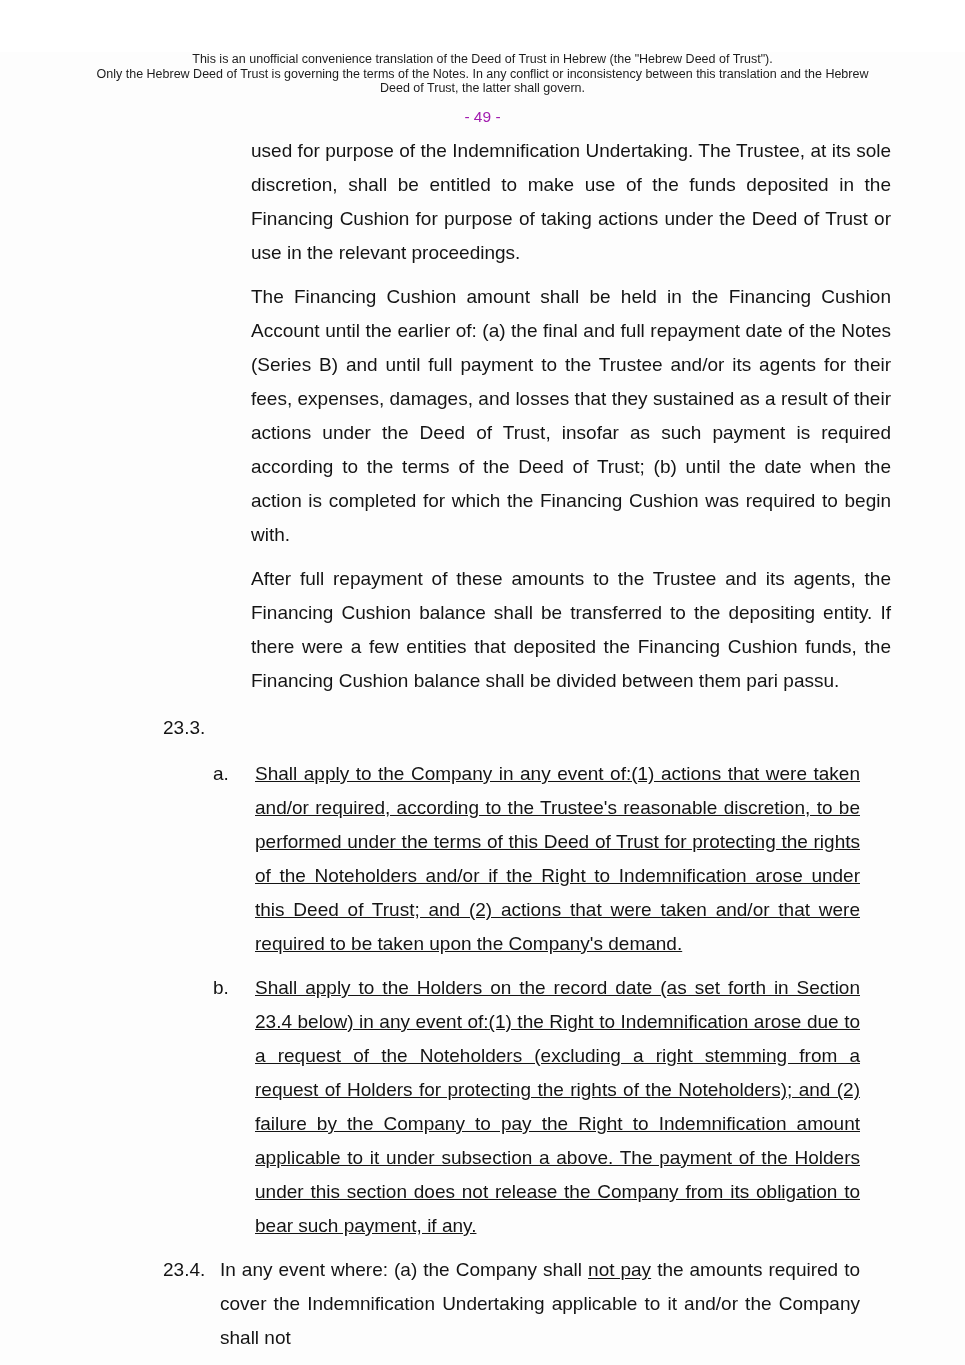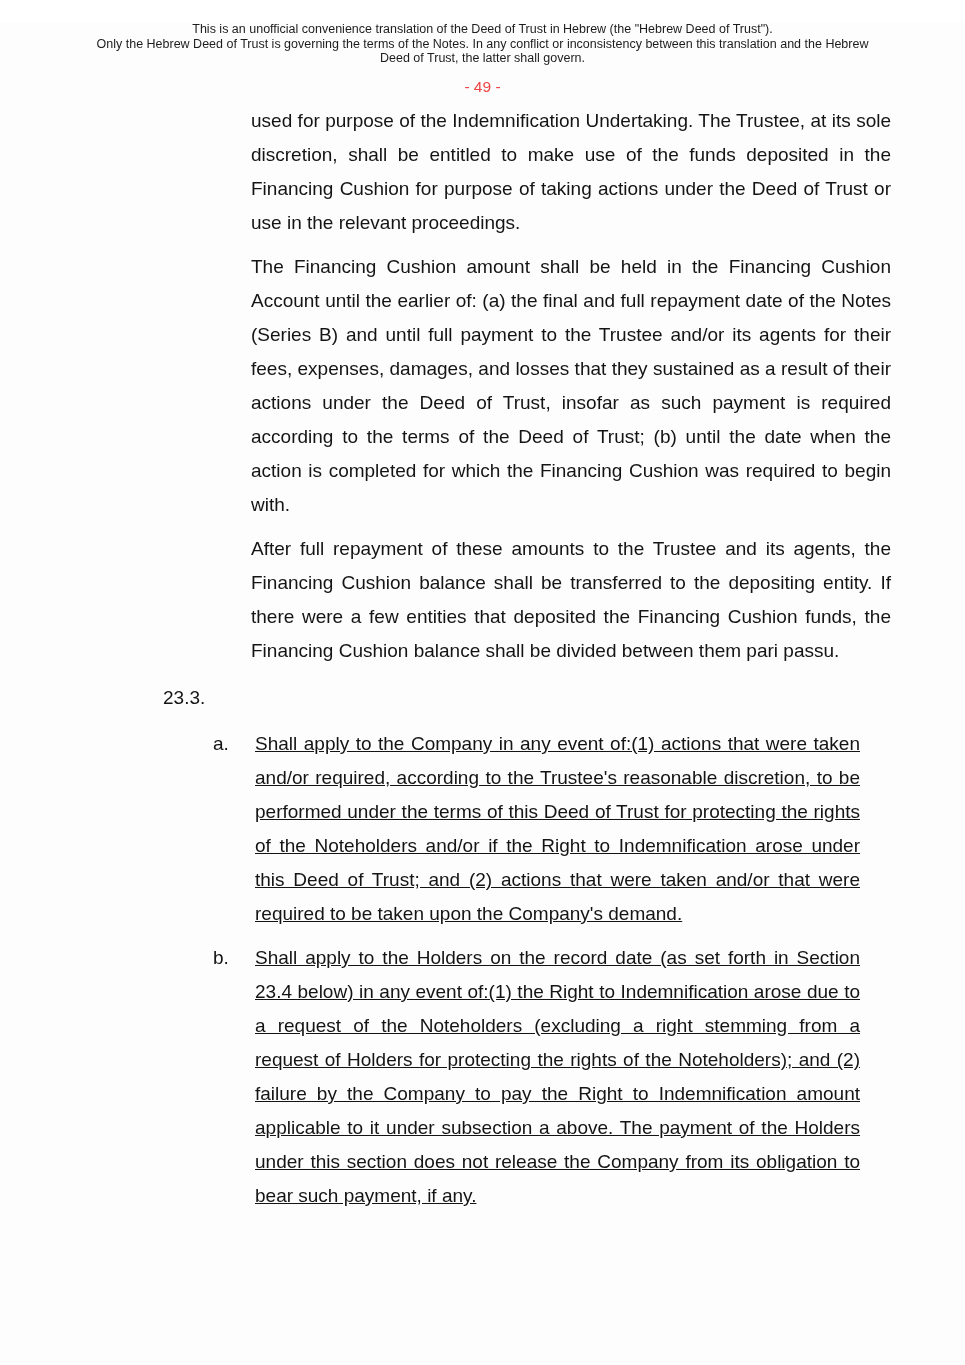--- a/index.html
+++ b/index.html
@@ -12,32 +12,32 @@
     color: #171717;
     overflow: hidden;
   }
   .page {
     position: relative;
     width: 965px;
     height: 1365px;
     background: #fdfdfd;
   }
   .disclaimer {
-    margin-top: 22px;
+    margin-top: 52px;
     text-align: center;
     font-size: 12.5px;
     line-height: 14.5px;
     color: #1c1c1c;
   }
   .page-number {
     margin-top: 12px;
     text-align: center;
     font-size: 15.5px;
     line-height: 18.6px;
-    color: #ef4444;
+    color: #a21caf;
   }
   .content {
     margin: 8px 105px 0 163px; 
     font-size: 19px;
     line-height: 34px;
     color: #141414;
   }
   .para {
     margin-left: 88px;   
     width: 640px;        
@@ -101,15 +101,19 @@
     <div class="subitem">
       <span class="subitem-marker">a.</span>
       <span class="subitem-text">Shall apply to the Company in any event of:(1) actions that were taken and/or required, according to the Trustee's reasonable discretion, to be performed under the terms of this Deed of Trust for protecting the rights of the Noteholders and/or if the Right to Indemnification arose under this Deed of Trust; and (2) actions that were taken and/or that were required to be taken upon the Company's demand.</span>
     </div>
 
     <div class="subitem">
       <span class="subitem-marker">b.</span>
       <span class="subitem-text">Shall apply to the Holders on the record date (as set forth in Section 23.4 below) in any event of:(1) the Right to Indemnification arose due to a request of the Noteholders (excluding a right stemming from a request of Holders for protecting the rights of the Noteholders); and (2) failure by the Company to pay the Right to Indemnification amount applicable to it under subsection a above. The payment of the Holders under this section does not release the Company from its obligation to bear such payment, if any.</span>
     </div>
 
+    <div class="section section-23-4">
+      <span class="section-num">23.4.</span>
+      <span class="section-text"><span>In any event where: (a) the Company shall </span><span class="u">not pay</span><span> the amounts required to cover the Indemnification Undertaking applicable to it and/or the Company shall not</span></span>
+    </div>
 
   </div>
 </div>
 
 </body></html>

